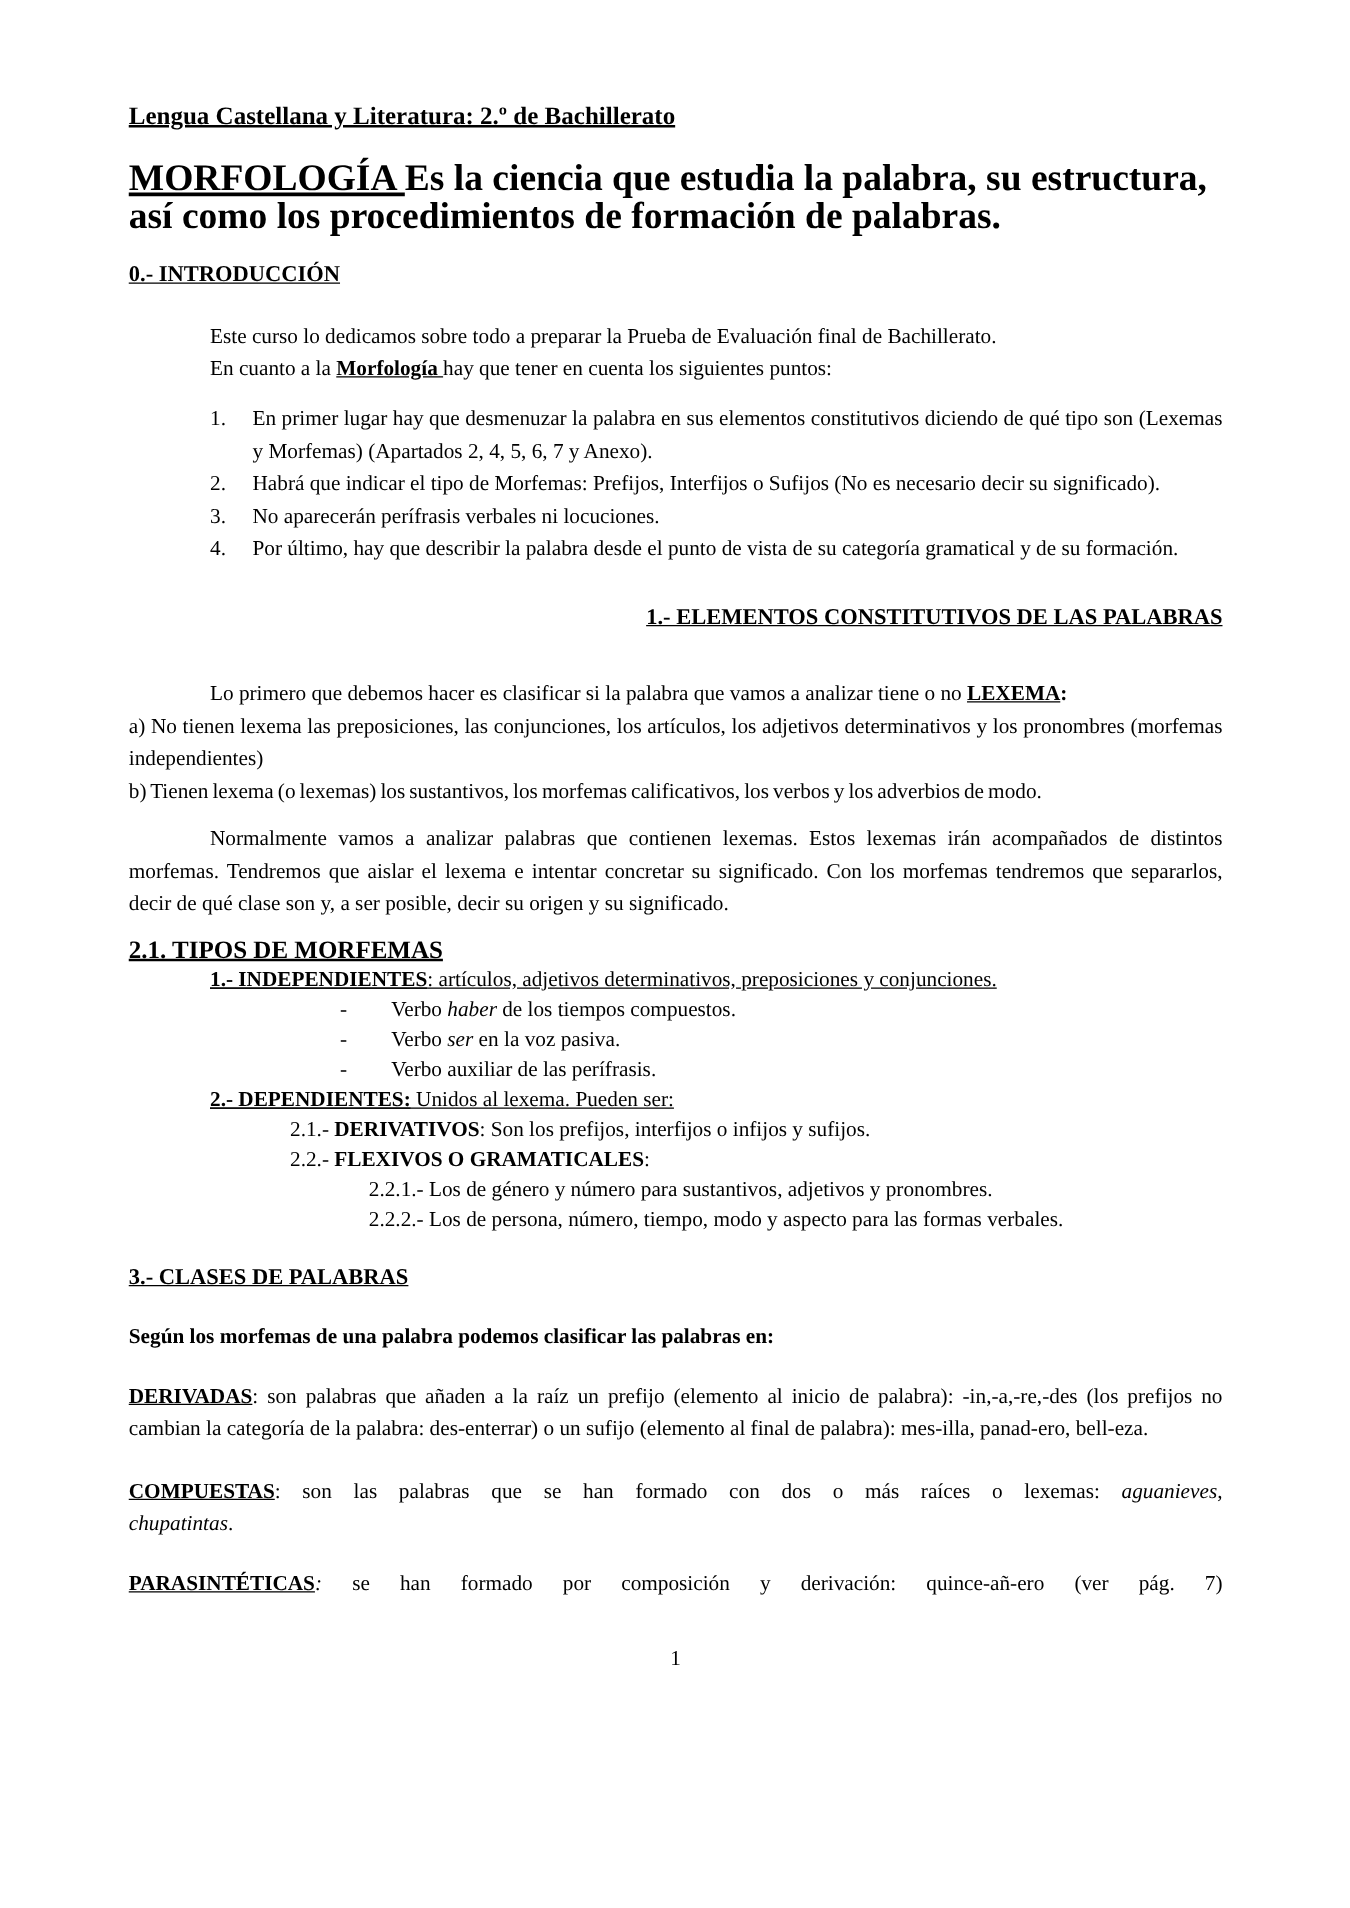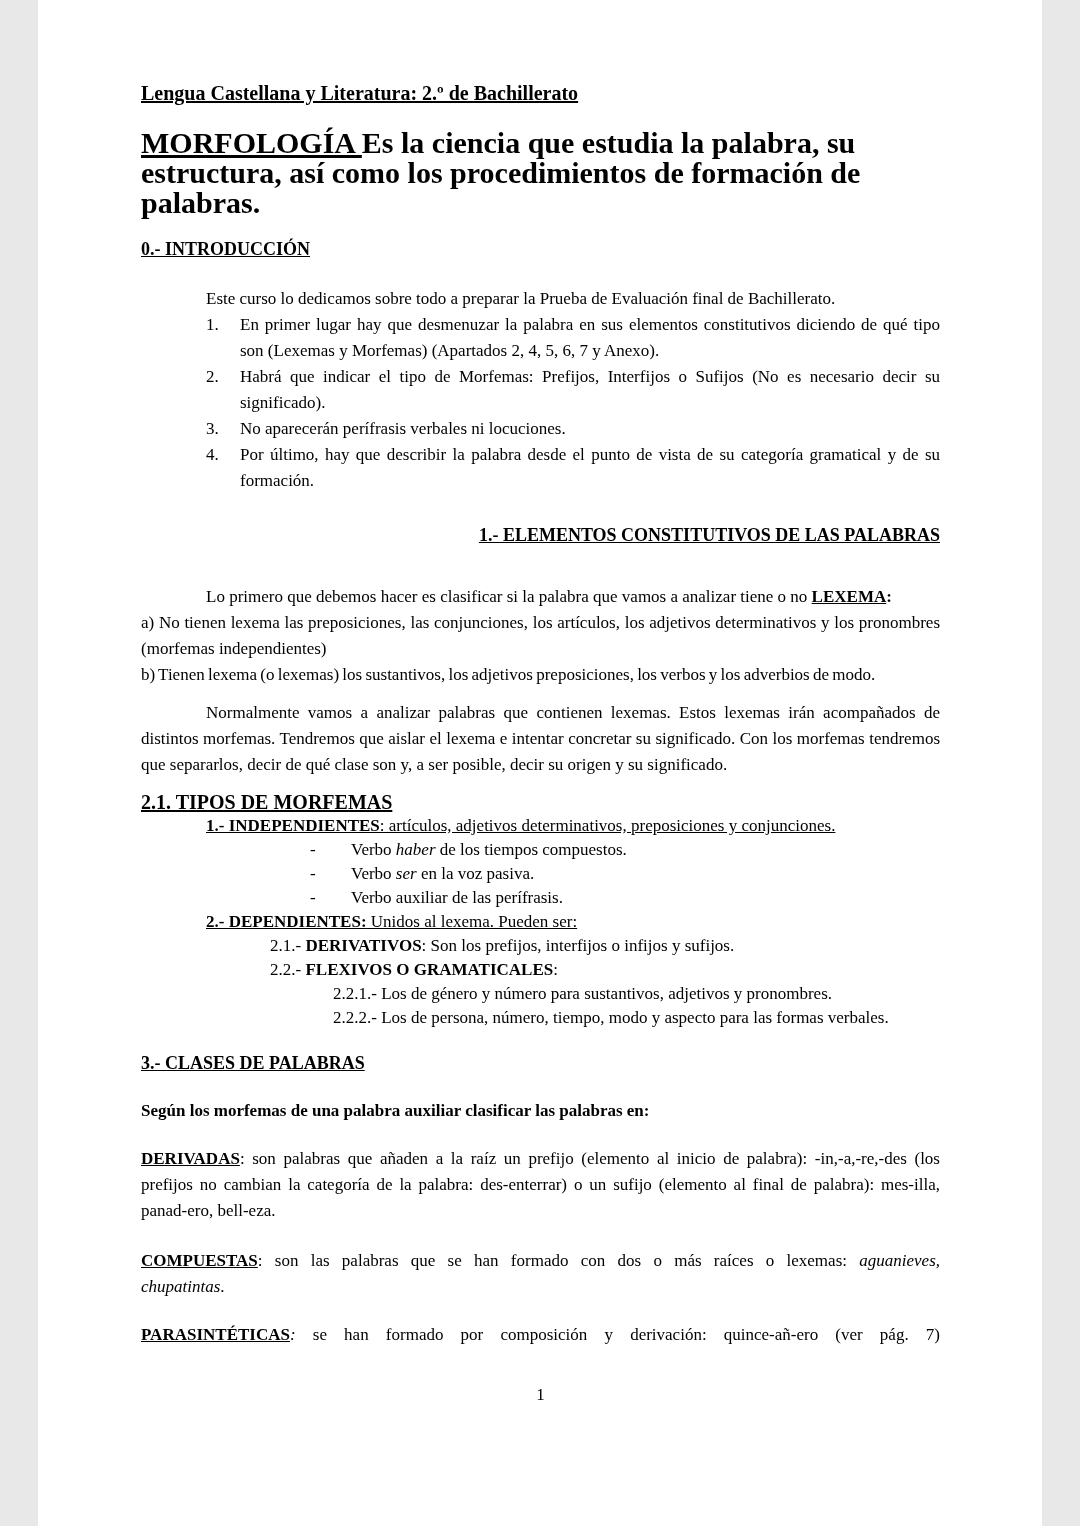--- a/index.html
+++ b/index.html
@@ -1,17 +1,17 @@
 <!DOCTYPE html>
 <html><head>
 <meta charset="utf-8">
 <style>
   html,body{margin:0;padding:0;background:#e8e8e8;}
   .page{
-    width:1004px;height:1526px;margin:0 auto;background:#ffffff;
+    width:1080px;height:1526px;margin:0 auto;background:#ffffff;
     font-family:"Liberation Serif","DejaVu Serif",serif;color:#000;
     overflow:hidden;position:relative;box-sizing:border-box;
   }
   .content{padding:80px 102px 0 103px;}
   p{margin:0;font-size:17px;line-height:26px;}
   .b{font-weight:bold;}
   .u{text-decoration:underline;}
   .i{font-style:italic;}
   em{}
   .j{text-align:justify;}
@@ -49,52 +49,53 @@
 <div class="page">
   <div class="content">
 
     <p class="title">Lengua Castellana y Literatura: 2.º de Bachillerato</p>
 
     <p class="morf"><span class="u">MORFOLOGÍA </span><span>Es la ciencia que estudia la palabra, su estructura, así como los procedimientos de formación de palabras.</span></p>
 
     <p class="h-sec h0">0.- INTRODUCCIÓN</p>
 
     <p class="ind">Este curso lo dedicamos sobre todo a preparar la Prueba de Evaluación final de Bachillerato.</p>
+    <p class="ind intro-ps"><span>En cuanto a la </span><span class="b u">Morfología </span><span>hay que tener en cuenta los siguientes puntos:</span></p>
 
     <div class="numlist">
       <p class="li"><span class="num">1.</span><span>En primer lugar hay que desmenuzar la palabra en sus elementos constitutivos diciendo de qué tipo son (Lexemas y Morfemas) (Apartados 2, 4, 5, 6, 7 y Anexo).</span></p>
       <p class="li"><span class="num">2.</span><span>Habrá que indicar el tipo de Morfemas: Prefijos, Interfijos o Sufijos (No es necesario decir su significado).</span></p>
       <p class="li"><span class="num">3.</span><span>No aparecerán perífrasis verbales ni locuciones.</span></p>
       <p class="li"><span class="num">4.</span><span>Por último,  hay que describir la palabra desde el punto de vista de su categoría gramatical  y de su formación.</span></p>
     </div>
 
     <p class="h-sec h1">1.- ELEMENTOS CONSTITUTIVOS DE LAS PALABRAS</p>
 
     <p class="lex"><span>Lo primero que debemos hacer es clasificar si la palabra que vamos a analizar tiene o no </span><span class="b u">LEXEMA</span><span class="b">:</span></p>
     <p class="j">a)  No tienen lexema las preposiciones, las conjunciones, los artículos, los adjetivos determinativos y los pronombres (morfemas independientes)</p>
-    <p class="j tight">b)  Tienen lexema (o lexemas) los sustantivos, los adjetivos preposiciones, los verbos y los adverbios de modo.</p>
+    <p class="j tight">b)  Tienen lexema (o lexemas) los sustantivos, los morfemas calificativos, los verbos y los adverbios de modo.</p>
 
     <p class="norm">Normalmente vamos a analizar palabras que contienen lexemas. Estos lexemas irán acompañados de distintos morfemas. Tendremos que aislar el lexema e intentar concretar su significado. Con los morfemas tendremos que separarlos, decir de qué clase son y, a ser posible, decir su origen y su significado.</p>
 
     <div class="morfblock">
       <p class="h-sec mh">2.1. TIPOS DE MORFEMAS</p>
       <p class="lvl1"><span class="b u">1.- INDEPENDIENTES</span><span>: artículos, adjetivos determinativos, preposiciones y conjunciones.</span></p>
       <p class="bullet"><span class="dash">-</span><span>Verbo </span><em>haber</em><span> de los tiempos compuestos.</span></p>
       <p class="bullet"><span class="dash">-</span><span>Verbo </span><em>ser</em><span> en la voz pasiva.</span></p>
       <p class="bullet"><span class="dash">-</span><span>Verbo auxiliar de las perífrasis.</span><em></em><span></span></p>
       <p class="lvl1"><span class="b u">2.- DEPENDIENTES:</span><span> Unidos al lexema. Pueden ser:</span></p>
       <p class="lvl2"><span>2.1.- </span><span class="b">DERIVATIVOS</span><span>: Son los prefijos, interfijos o infijos y sufijos.</span></p>
       <p class="lvl2"><span>2.2.- </span><span class="b">FLEXIVOS O GRAMATICALES</span><span>:</span></p>
       <p class="lvl3">2.2.1.- Los de género y número para sustantivos, adjetivos y pronombres.</p>
       <p class="lvl3">2.2.2.- Los de persona, número,  tiempo, modo y aspecto para las formas verbales.</p>
     </div>
 
     <p class="h-sec h3">3.- CLASES DE PALABRAS</p>
 
-    <p class="segun">Según los morfemas de una palabra auxiliar clasificar las palabras en:</p>
+    <p class="segun">Según los morfemas de una palabra podemos clasificar las palabras en:</p>
 
 
     <p class="deriv"><span class="b u">DERIVADAS</span><span>: son palabras que añaden a la raíz un prefijo (elemento al inicio de palabra): -in,-a,-re,-des (los prefijos no cambian la categoría de la palabra: des-enterrar) o un sufijo (elemento al final de palabra): mes-illa, panad-ero, bell-eza.</span></p>
 
     <p class="comp jl"><span class="b u">COMPUESTAS</span><span>: son las palabras que se han formado con dos o más raíces o lexemas: </span><em>aguanieves,</em><br><em>chupatintas</em><span>.</span></p>
 
     <p class="jl"><span class="b u">PARASINTÉTICAS</span><span class="i">:</span><span> se han formado por composición y derivación: quince-añ-ero (ver pág. 7)</span></p>
 
     <p class="pagenum">1</p>
 

